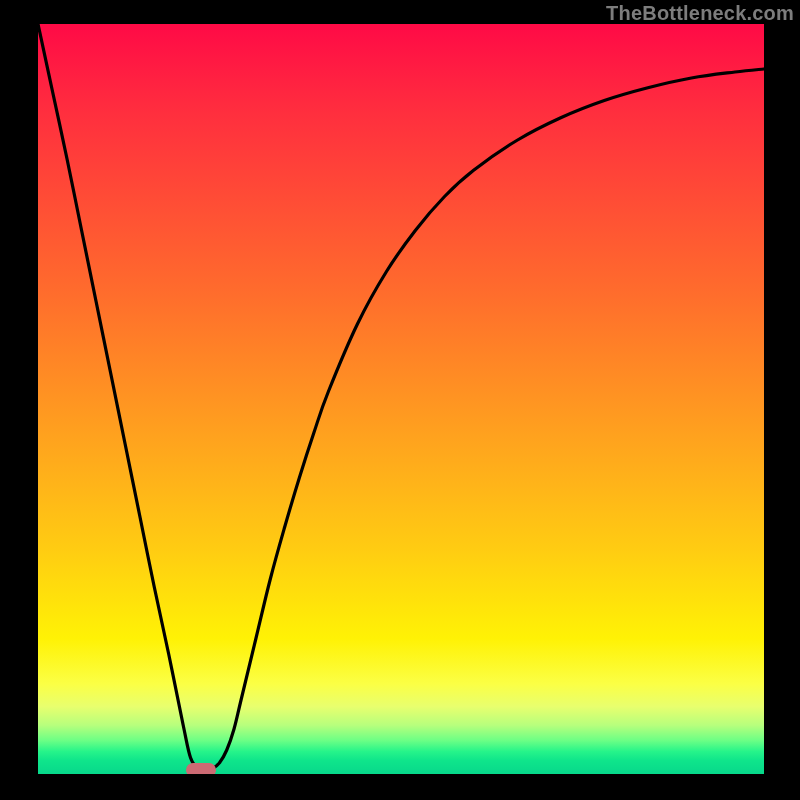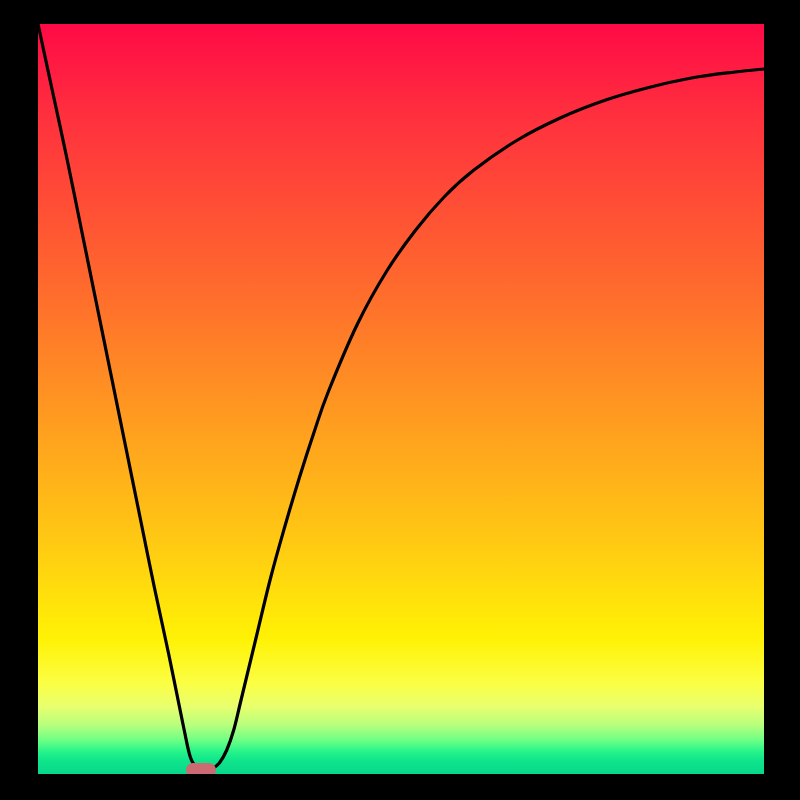--- a/index.html
+++ b/index.html
@@ -74,20 +74,21 @@
     background: #cc6a73;
     border-radius: 7px;
     z-index: 4;
     transform: translate(-50%, -50%);
   }
 </style>
 </head>
 <body>
 
 <div class="frame">
+  <div class="watermark">TheBottleneck.com</div>
 
   <div class="plot-area">
     <div class="gradient"></div>
 
     <svg class="curve-layer" viewBox="0 0 726 750" preserveAspectRatio="none">
       <path id="curve-path" fill="none" stroke="#000" stroke-width="3.2" stroke-linejoin="round" stroke-linecap="round" d="M 0.00 0.00 C 2.61 12.15, 9.29 43.20, 14.52 67.50 C 19.75 91.80, 23.81 110.03, 29.04 135.00 C 34.27 159.97, 38.33 180.60, 43.56 206.25 C 48.79 231.90, 52.85 251.85, 58.08 277.50 C 63.31 303.15, 67.37 323.10, 72.60 348.75 C 77.83 374.40, 81.89 394.35, 87.12 420.00 C 92.35 445.65, 96.41 465.60, 101.64 491.25 C 106.87 516.90, 110.93 537.52, 116.16 562.50 C 121.39 587.48, 125.45 605.02, 130.68 630.00 C 135.91 654.98, 141.28 682.62, 145.20 701.25 C 149.12 719.88, 149.85 725.80, 152.46 733.50 C 155.07 741.20, 157.11 741.71, 159.72 744.00 C 162.33 746.29, 164.37 746.12, 166.98 746.25 C 169.59 746.38, 171.63 746.10, 174.24 744.75 C 176.85 743.40, 178.89 742.13, 181.50 738.75 C 184.11 735.38, 186.15 732.08, 188.76 726.00 C 191.37 719.92, 193.41 714.18, 196.02 705.00 C 198.63 695.82, 199.36 691.20, 203.28 675.00 C 207.20 658.80, 212.57 636.60, 217.80 615.00 C 223.03 593.40, 227.09 575.25, 232.32 555.00 C 237.55 534.75, 241.61 520.73, 246.84 502.50 C 252.07 484.27, 256.13 470.63, 261.36 453.75 C 266.59 436.88, 270.65 424.27, 275.88 408.75 C 281.11 393.23, 282.56 387.07, 290.40 367.50 C 298.24 347.93, 308.99 321.60, 319.44 300.00 C 329.89 278.40, 338.03 264.37, 348.48 247.50 C 358.93 230.62, 367.07 219.75, 377.52 206.25 C 387.97 192.75, 396.11 183.30, 406.56 172.50 C 417.01 161.70, 422.53 156.38, 435.60 146.25 C 448.67 136.13, 463.48 125.70, 479.16 116.25 C 494.84 106.80, 507.04 100.91, 522.72 93.75 C 538.40 86.59, 550.60 81.90, 566.28 76.50 C 581.96 71.10, 594.16 67.80, 609.84 63.75 C 625.52 59.70, 637.72 56.84, 653.40 54.00 C 669.08 51.16, 683.89 49.62, 696.96 48.00 C 710.03 46.38, 720.77 45.54, 726.00 45.00"></path>
     </svg>
 
     <div id="marker" class="marker" style="left: 163.35px; top: 746.25px;"></div>
   </div>

